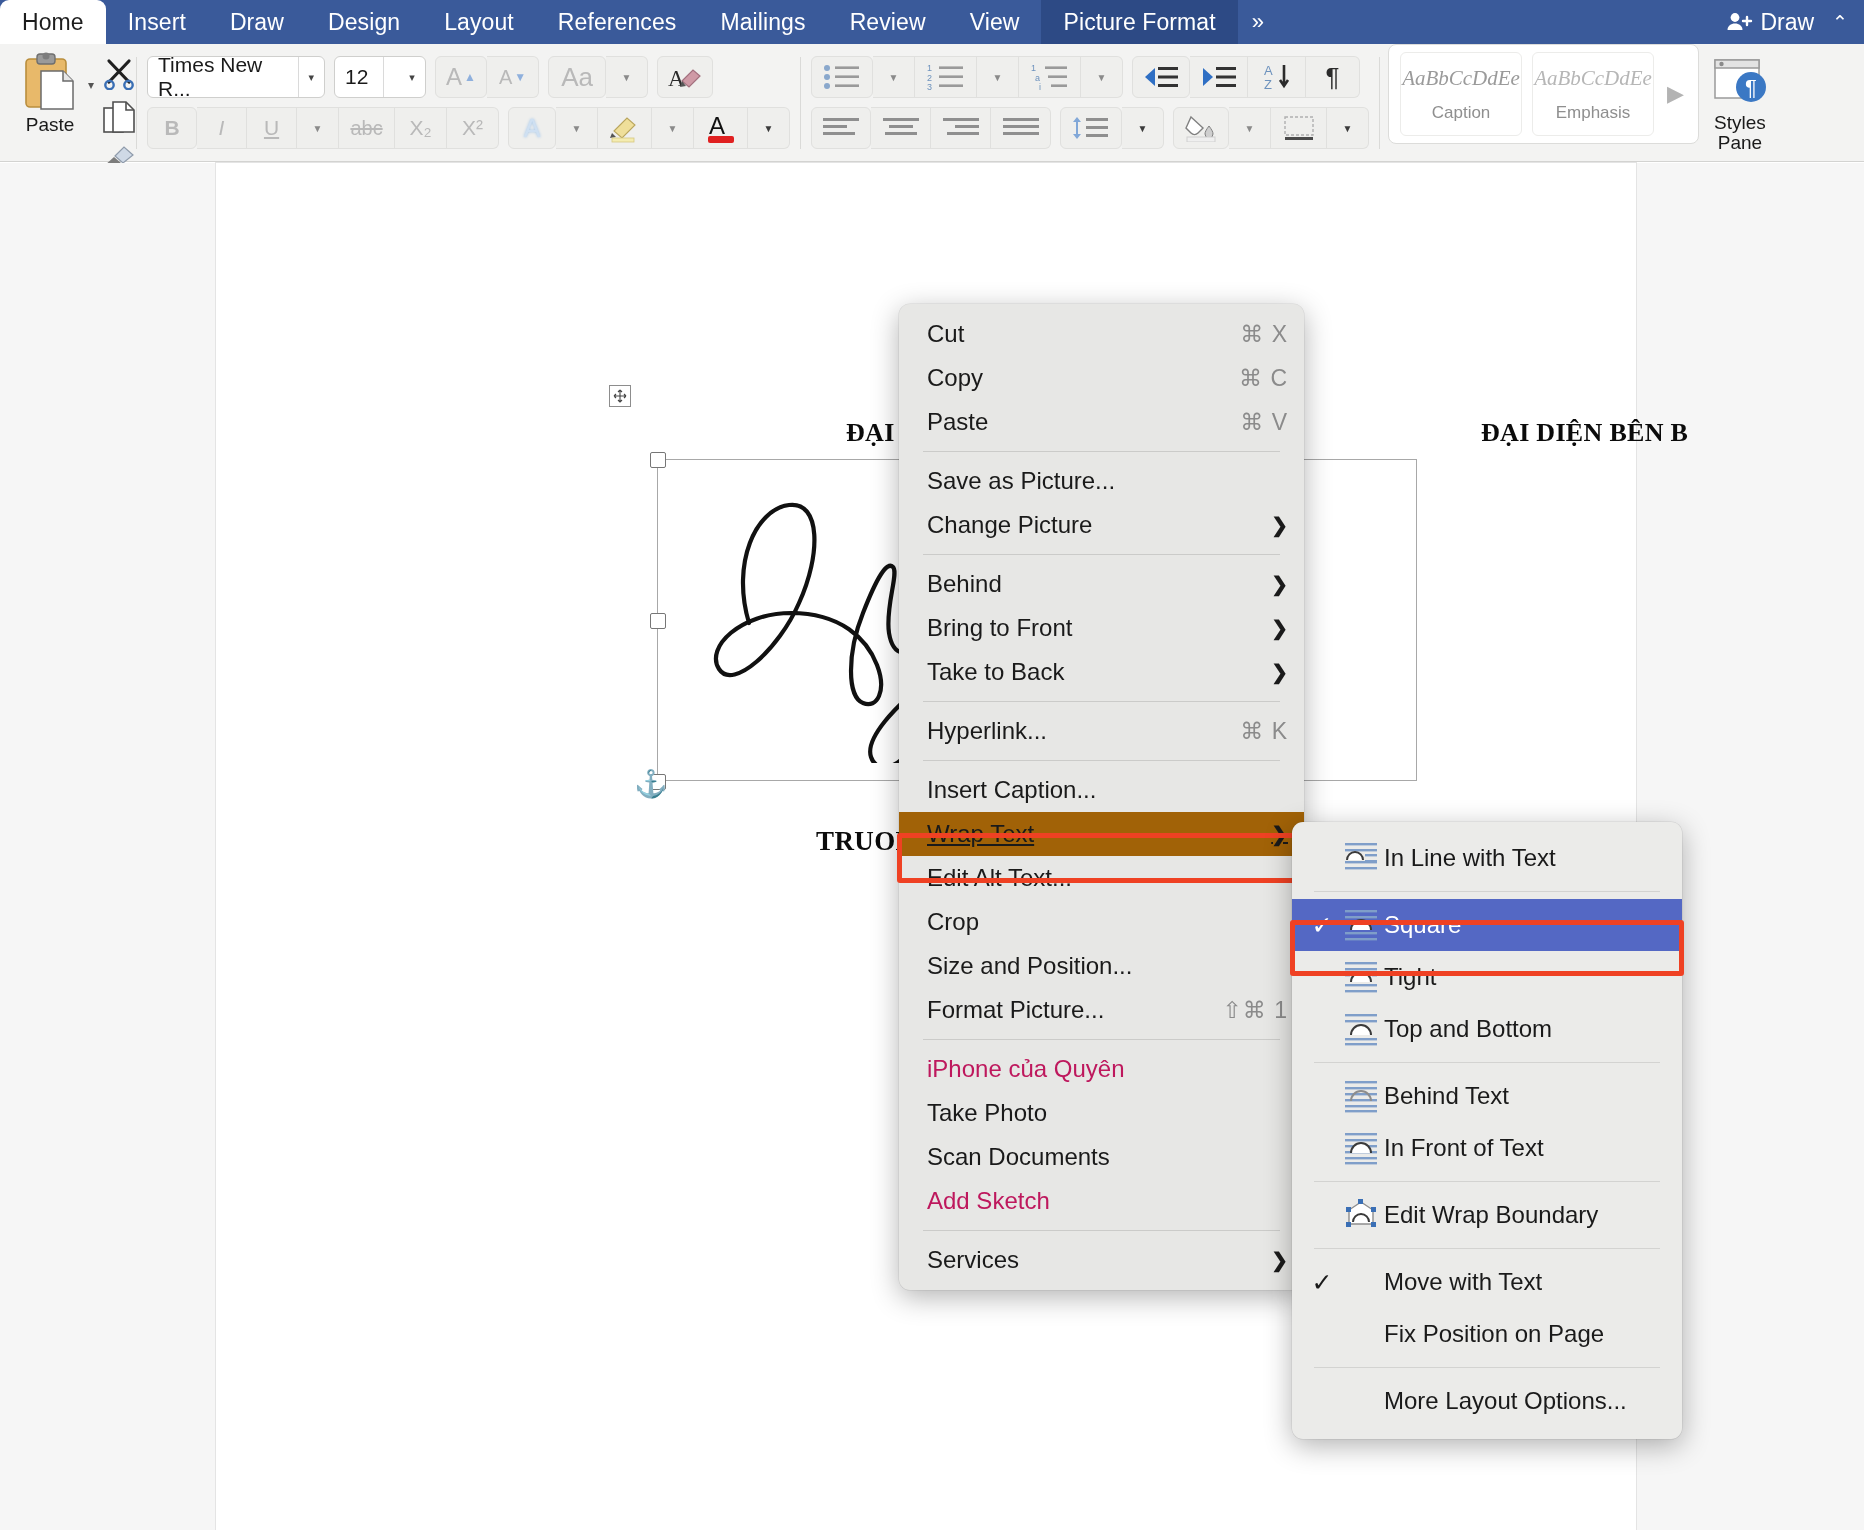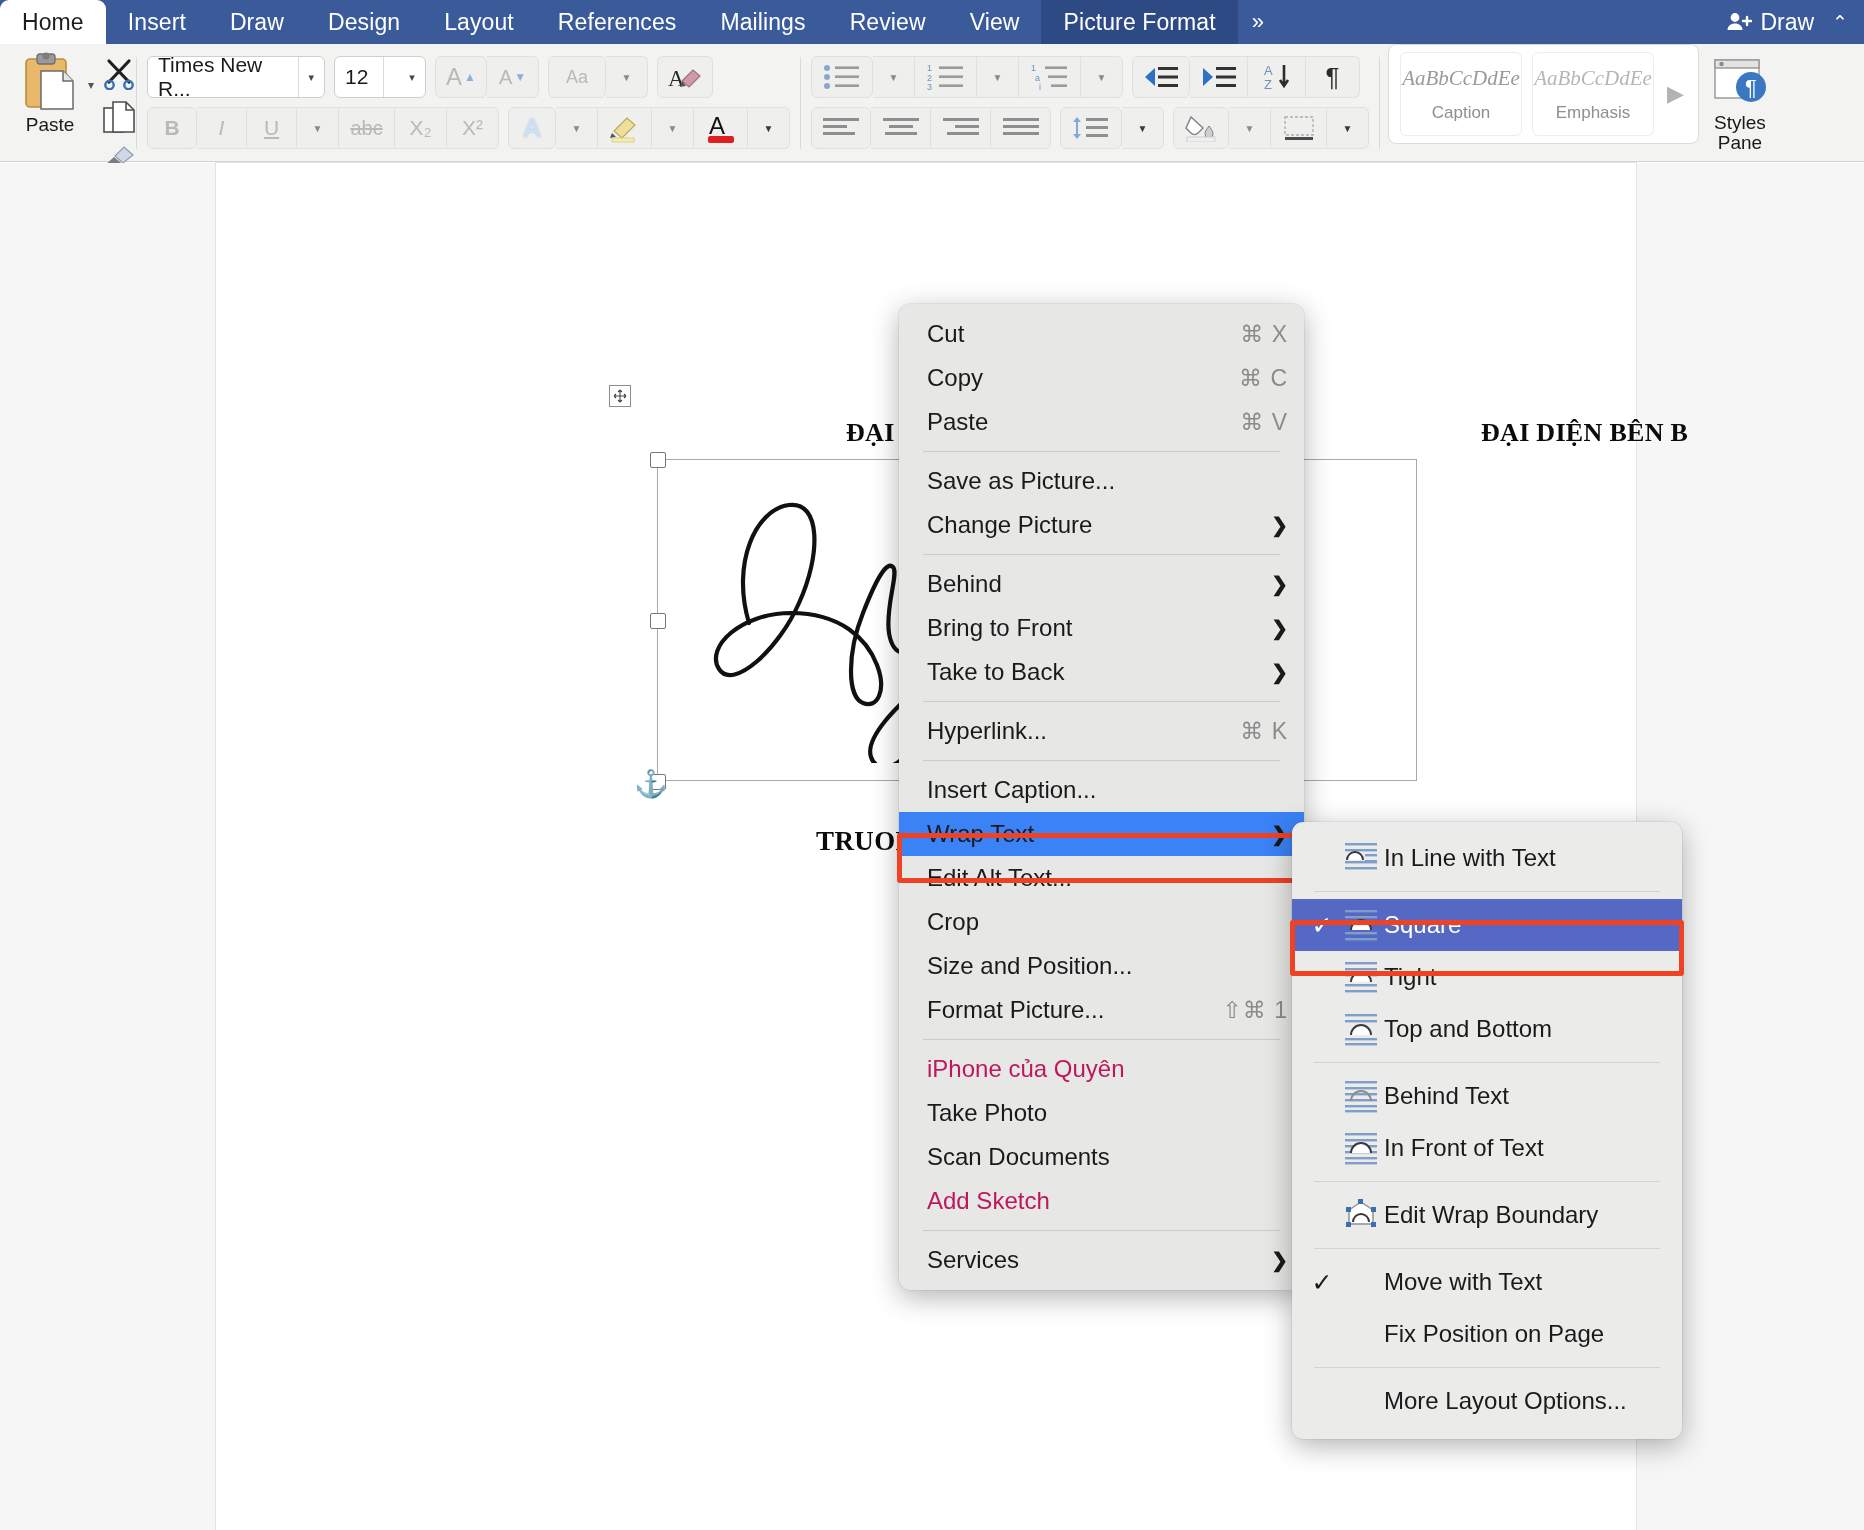--- a/index.html
+++ b/index.html
@@ -153,21 +153,21 @@
     padding:8px 0 8px 0; font-size:24px; color:#1a1a1a;
   }
   .mi{
     height:44px; display:flex; align-items:center;
     padding:0 16px 0 28px; white-space:nowrap; position:relative;
   }
   .mi .lbl{ flex:1; }
   .mi .sc{ color:#8b8b8b; font-size:23px; letter-spacing:1px; }
   .mi .arw{ color:#1a1a1a; font-size:20px; font-weight:bold; margin-left:10px; }
   .mi.dim .lbl{ color:#be185d; }
-  .mi.sel{ background:#3b82f6; }
+  .mi.sel{ background:#a16207;text-decoration:underline; }
   .msep{ height:1px; background:#cbcbc9; margin:7px 24px; }
 
   #wrap-highlight{
     position:absolute; left:897px; top:833px; width:405px; height:50px;
     border:5px solid #ef4123; border-radius:3px; pointer-events:none;
   }
 
   
   #submenu{
     position:absolute; left:1292px; top:822px; width:390px;
@@ -276,21 +276,21 @@
           <span style="font-size:24px">A</span>
             <span style="font-size:12px;color:#8fb0dd;margin-left:2px">▲</span>
         </div>
         <div class="btnbox grpd" style="width:52px">
           <span style="font-size:20px">A</span>
             <span style="font-size:12px;color:#8fb0dd;margin-left:2px">▼</span>
         </div>
       </div>
       <div class="seg">
         <div class="btnbox" style="width:58px">
-          <span style="font-size:18px">Aa</span>
+          <span style="font-size:26px">Aa</span>
         </div>
         <div class="btnbox grpd" style="width:30px">
             <span class="tiny-caret">▼</span>
           </div>
       </div>
       <div class="btnbox" style="width:56px;border-radius:6px">
         <svg width="36" height="30" viewBox="0 0 36 30">
             <text x="1" y="24" font-size="23" font-family="Liberation Serif, serif" fill="#2b2b2b">A</text>
             <path d="M15 19l11-11 7 6-11 11z" fill="#cf9aa6" stroke="#a2707e" stroke-width="1.2"></path>
             <path d="M15 19l-2 6 6-1z" fill="#555"></path>

